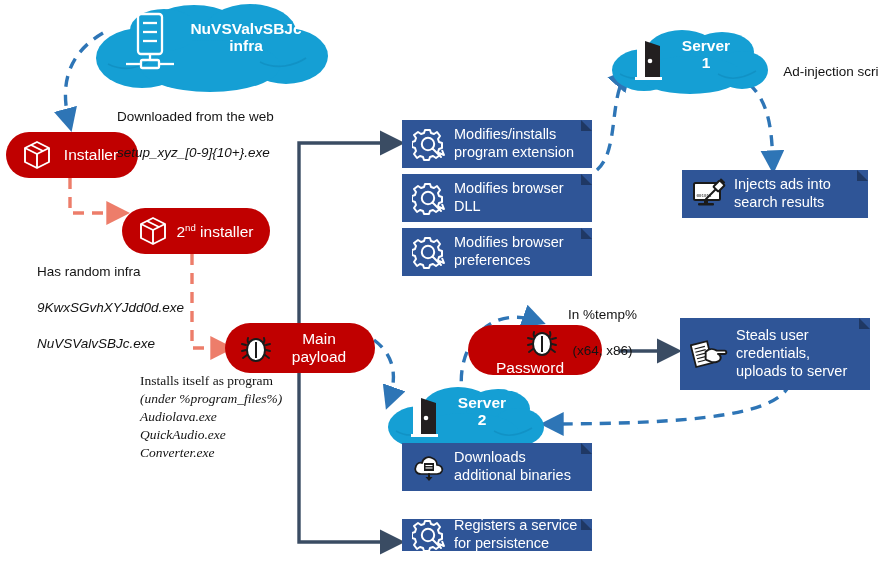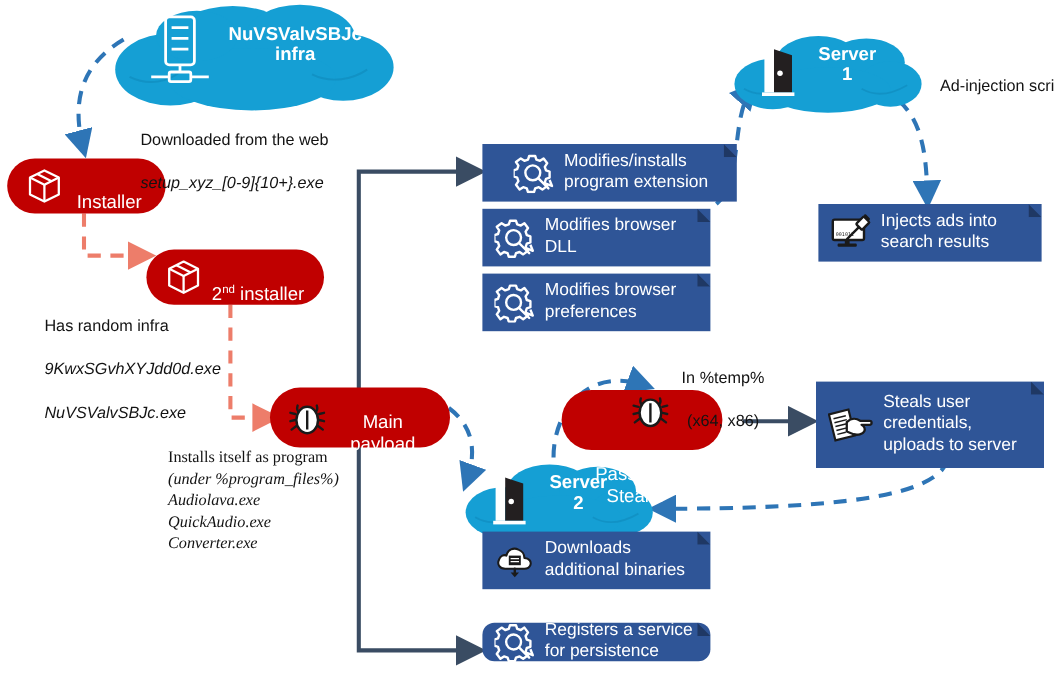--- a/index.html
+++ b/index.html
@@ -6,21 +6,21 @@
   body{width:879px;height:570px;position:relative;overflow:hidden;
        font-family:"Liberation Sans","DejaVu Sans",sans-serif;}
   #stage{position:absolute;left:0;top:0;width:879px;height:570px;}
   svg.layer{position:absolute;left:0;top:0;width:879px;height:570px;pointer-events:none;}
 
   
   .pill{position:absolute;background:#C00000;border-radius:28px;display:flex;
         align-items:center;color:#fff;box-sizing:border-box;}
   .pill .picon{flex:0 0 auto;width:34px;height:34px;margin-left:14px;}
   .pill .plabel{flex:1 1 auto;text-align:center;font-size:15.5px;line-height:1.15;
-                padding:0 14px 0 4px;margin-top:28px;}
+                padding:0 14px 0 4px;}
 
   
   .bbox{position:absolute;background:#2F5597;color:#fff;display:flex;align-items:center;
         box-sizing:border-box;}
   .bbox .bicon{flex:0 0 auto;width:34px;height:34px;margin-left:10px;}
   .bbox .blabel{flex:1 1 auto;font-size:14.5px;line-height:1.22;padding:0 8px 0 8px;}
   .fold{position:absolute;right:0;top:0;width:11px;height:11px;
         background:#1F3864;clip-path:polygon(0 0,100% 100%,0 100%);}
 
   
@@ -232,21 +232,21 @@
           <path d="M26,24 L30,27"></path>
       </g>
       <ellipse cx="17" cy="19" rx="9" ry="11" fill="#ffffff" stroke="#1A1A1A" stroke-width="2"></ellipse>
       <line x1="17" y1="11" x2="17" y2="27" stroke="#1A1A1A" stroke-width="2"></line>
     </svg>
     <div class="plabel">
       <span>Password</span><br><span>Stealer</span>
     </div>
   </div>
 
-  <div class="bbox" style="left:402px;top:120px;width:212px;height:48px;padding-left:16px;">
+  <div class="bbox" style="left:402px;top:120px;width:190px;height:48px;">
     <div class="fold"></div>
     <svg class="bicon" viewBox="0 0 34 34">
       <g fill="none" stroke="#ffffff" stroke-width="2" stroke-linejoin="round">
         <path d="M13,3 l5,0 l1,3 l3,1 l3,-2 l3,4 l-2,3 l1,3 l3,1 l0,5 l-3,1 l-1,3 l2,3 l-4,3 l-3,-2
                  l-3,1 l-1,3 l-5,0 l-1,-3 l-3,-1 l-3,2 l-3,-4 l2,-3 l-1,-3 l-3,-1 l0,-5 l3,-1 l1,-3
                  l-2,-3 l4,-3 l3,2 l3,-1 z"></path>
         <circle cx="16" cy="17" r="6.2"></circle>
         <path d="M20.5,21.5 L29,30" stroke-linecap="round"></path>
         <path d="M27,26 l5,2 l-2,-5"></path>
       </g>
@@ -342,21 +342,21 @@
       <g stroke="#1A1A1A" stroke-width="2" stroke-linecap="round">
         <line x1="17" y1="24" x2="17" y2="29"></line>
       </g>
       <path d="M13.5,27 L17,31 L20.5,27 z" fill="#1A1A1A"></path>
     </svg>
     <div class="blabel">
       <span>Downloads</span><br><span>additional binaries</span>
     </div>
   </div>
 
-  <div class="bbox" style="left:402px;top:519px;width:190px;height:32px;border-radius:10px;">
+  <div class="bbox" style="left:402px;top:519px;width:190px;height:32px;">
     <div class="fold"></div>
     <svg class="bicon" viewBox="0 0 34 34">
       <g fill="none" stroke="#ffffff" stroke-width="2" stroke-linejoin="round">
         <path d="M13,3 l5,0 l1,3 l3,1 l3,-2 l3,4 l-2,3 l1,3 l3,1 l0,5 l-3,1 l-1,3 l2,3 l-4,3 l-3,-2
                  l-3,1 l-1,3 l-5,0 l-1,-3 l-3,-1 l-3,2 l-3,-4 l2,-3 l-1,-3 l-3,-1 l0,-5 l3,-1 l1,-3
                  l-2,-3 l4,-3 l3,2 l3,-1 z"></path>
         <circle cx="16" cy="17" r="6.2"></circle>
         <path d="M20.5,21.5 L29,30" stroke-linecap="round"></path>
         <path d="M27,26 l5,2 l-2,-5"></path>
       </g>

